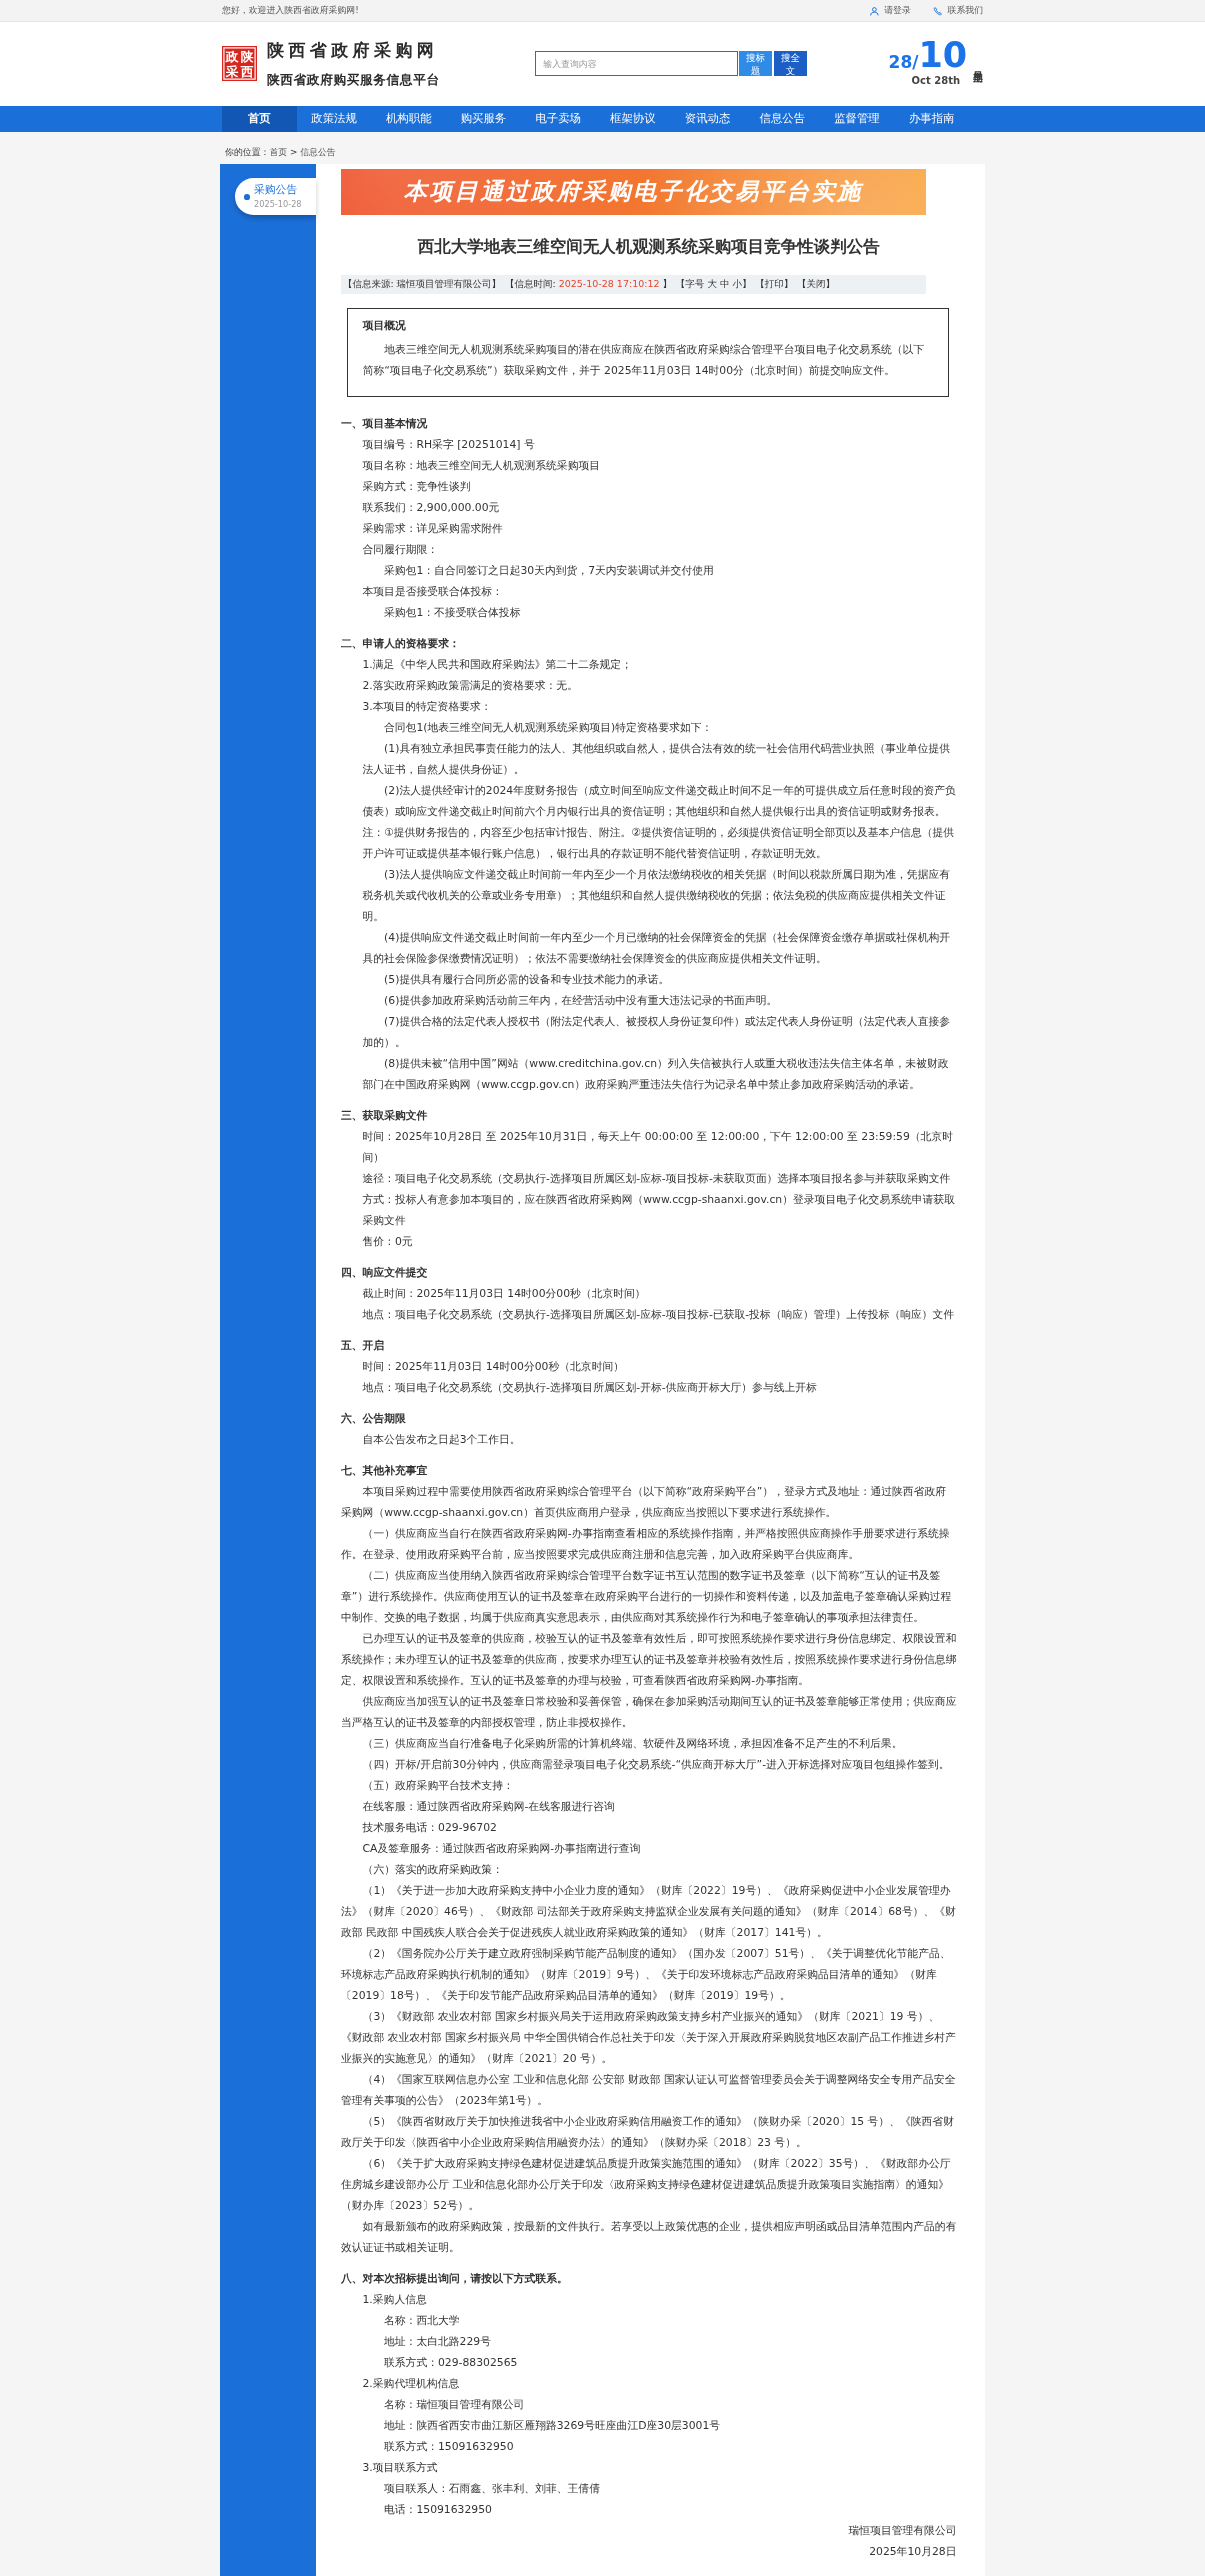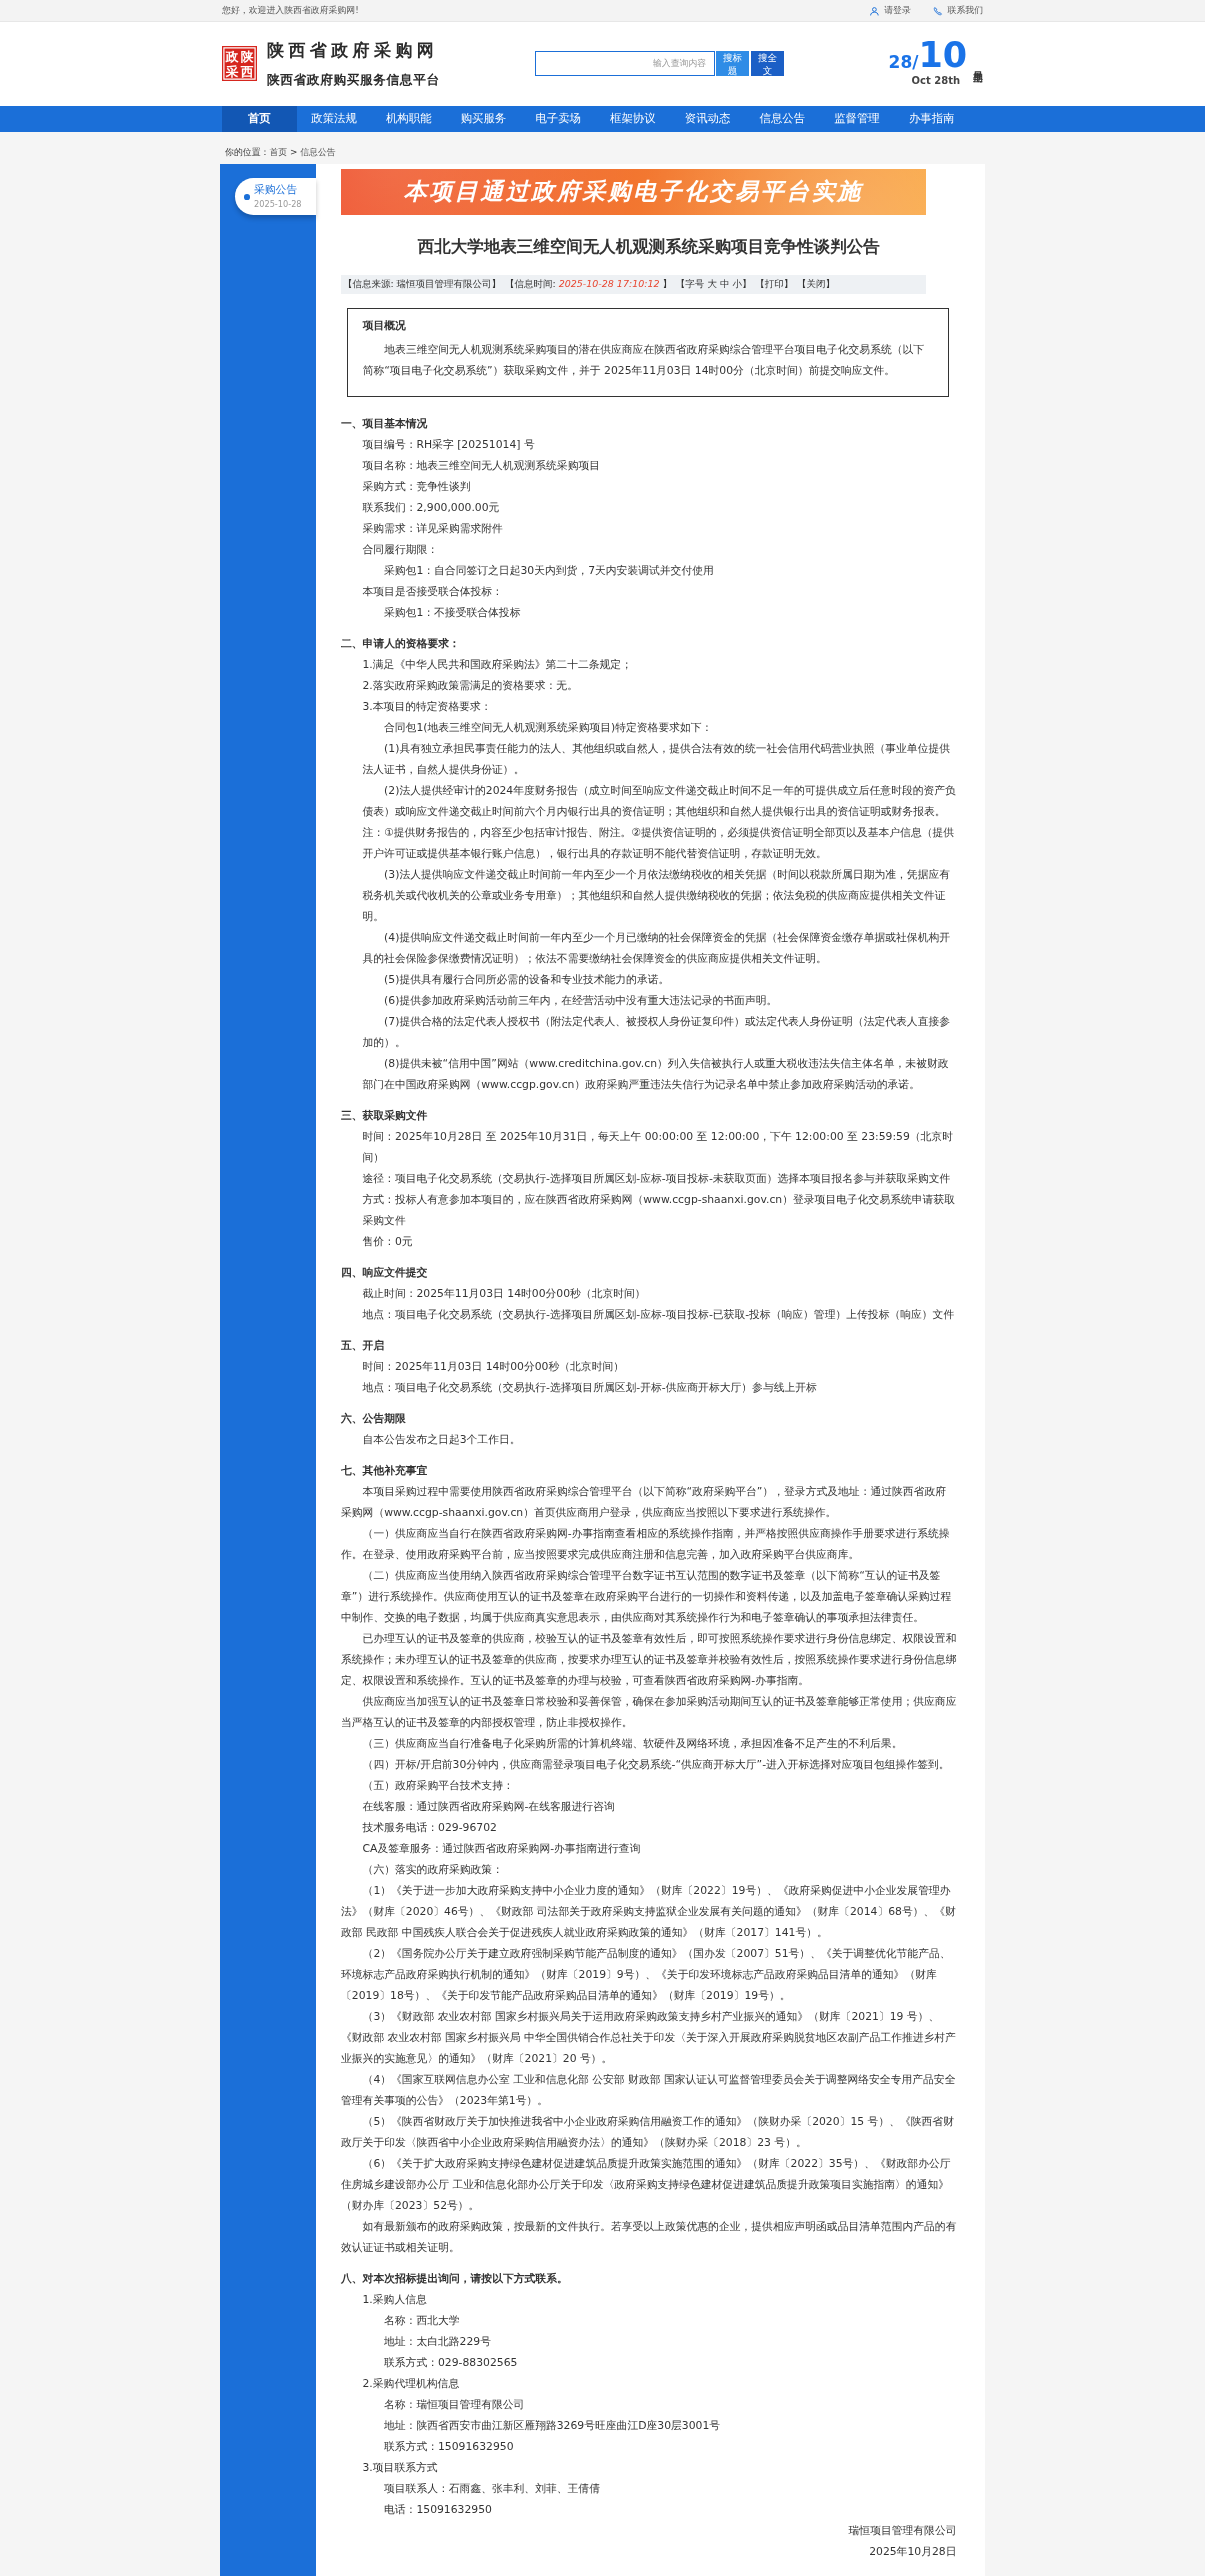--- a/index.html
+++ b/index.html
@@ -19,23 +19,23 @@
     padding:0 222px;box-sizing:border-box;}
   .logo{width:35px;height:35px;background:#d6261e;display:grid;
     grid-template-columns:1fr 1fr;box-shadow:inset 0 0 0 1.3px #d6261e,inset 0 0 0 2.5px #fff;
     padding:2.5px;box-sizing:border-box;}
   .logo-ch{color:#fff;font-weight:bold;font-size:12.7px;line-height:15px;
     display:flex;align-items:center;justify-content:center;}
   .titles{margin-left:10px;}
   .site-title{font-size:17px;font-weight:bold;color:#2b2b2b;letter-spacing:4.4px;}
   .site-subtitle{font-size:12.7px;font-weight:bold;color:#2b2b2b;letter-spacing:0.6px;margin-top:10px;}
   .search{margin-left:95px;display:flex;align-items:stretch;height:25px;}
-  .search input{width:180px;border:1.3px solid #1b6fd8;background:#fff;
+  .search input{width:203px;border:1.3px solid #1b6fd8;background:#fff;
     padding:0 7.6px;font-size:8.9px;outline:none;box-sizing:border-box;
-    font-family:Liberation Mono, monospace;text-align:right;}
+    font-family:Liberation Serif, serif;}
   .search input::placeholder{color:#999;}
   .search button{border:0;color:#fff;font-size:9.5px;width:33px;cursor:pointer;
     font-family:"DejaVu Sans","Liberation Sans",sans-serif;}
   .btn-title{background:#2f8ce6;margin-left:1.3px;}
   .btn-full{background:#1b5fc6;margin-left:1.9px;}
   .datebox{margin-left:auto;text-align:center;}
   .date-row{display:flex;align-items:flex-end;justify-content:center;}
   .d-day{color:#1a73e8;font-size:17px;font-weight:bold;line-height:1;}
   .d-month{color:#1a73e8;font-size:35px;font-weight:bold;line-height:.85;}
   .d-week{writing-mode:vertical-rl;font-size:9.5px;color:#333;font-weight:bold;
@@ -70,21 +70,21 @@
     color:#fff;font-size:23px;font-weight:bold;font-style:italic;letter-spacing:2.5px;
     background:
       radial-gradient(circle at 88% 130%, rgba(255,255,255,.20) 0, rgba(255,255,255,0) 42%),
       radial-gradient(circle at 8% -40%, rgba(255,255,255,.16) 0, rgba(255,255,255,0) 46%),
       linear-gradient(96deg,#ee4c25 0%,#f37a31 55%,#f9a43e 100%);}
   .article-title{text-align:center;font-size:16.5px;font-weight:bold;color:#333;
     margin:21.5px 0 16.5px;}
   .meta-bar{height:19px;margin-right:31px;background:#eef1f4;display:flex;
     align-items:center;font-size:9.5px;color:#333;}
   .meta-bar>span{margin:0 1.9px;}
-  .meta-bar .red{color:#e8452f;font-style:italic;}
+  .meta-bar .red{color:#e8452f;}
   .overview-box{border:0.6px solid #333;margin:14px 7.6px 0 5.7px;padding:10px 15px 14px;}
   .ov-label{font-weight:bold;font-size:10.8px;}
   .ov-text{margin:6.3px 0 0;text-indent:2em;font-size:10.8px;line-height:21.5px;}
 
   .article-body{margin-top:16.5px;font-size:10.8px;}
   .blk{margin:0;line-height:21px;}
   .blk.h{font-weight:bold;margin-top:10px;}
   .blk.p1{margin-left:21.5px;}
   .blk.p2{margin-left:43px;}
   .blk.pi1{text-indent:2em;}

